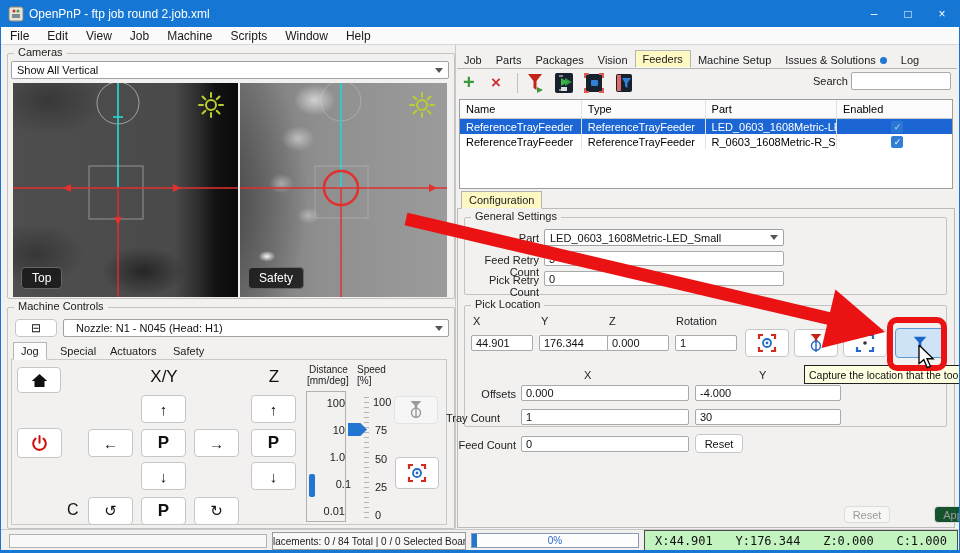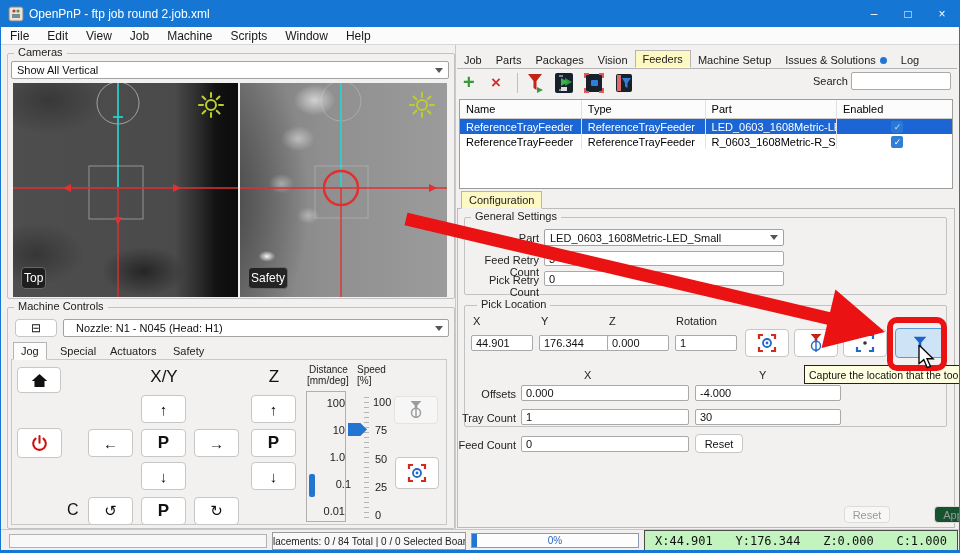--- a/index.html
+++ b/index.html
@@ -31,21 +31,21 @@
   .rtab.active{background:#fef9c3;border:1px solid #b5b5b5;border-bottom:1px solid #fcfcfc;}
   .dot{width:7px;height:7px;border-radius:50%;background:#2276d2;display:inline-block;}
   
   .tbl{left:458px;top:98px;width:494px;height:90px;background:#fff;border:1px solid #9d9d9d;font-size:11px;}
   .trow{display:flex;height:15px;align-items:center;}
   .thead{height:18px;border-bottom:1px solid #c9c9c9;background:#fcfcfc;}
   .tcell{padding-left:6px;overflow:hidden;white-space:nowrap;border-right:1px solid #e2e2e2;height:100%;display:flex;align-items:center;}
   .c1{width:120px;}.c2{width:122px;}.c3{width:130px;}.c4{width:114px;justify-content:center;border-right:none;}
   .trow.selected{background:#1b66d4;color:#fff;}
   .chk{width:12px;height:12px;background:#2f7fd6;border-radius:2px;color:#fff;font-size:9px;display:flex;align-items:center;justify-content:center;}
-  .cam-tag{position:absolute;left:8px;bottom:8px;background:rgba(25,25,25,.88);color:#fff;font-size:12px;padding:3px 2px;border-radius:4px;border:1px solid #666;}
+  .cam-tag{position:absolute;left:8px;bottom:8px;background:rgba(25,25,25,.88);color:#fff;font-size:12px;padding:3px 10px;border-radius:4px;border:1px solid #666;}
   .tick{font-size:11px;color:#222;text-align:right;}
   .disabled-txt{color:#9a9a9a;}
   svg{display:block;}
 </style>
 </head>
 <body>
 
 <div id="app">
 
   <div class="abs titlebar">
@@ -331,21 +331,21 @@
   <div class="abs sel" style="left:543px;top:228px;width:240px;height:17px;">
     <span>LED_0603_1608Metric-LED_Small</span>
     <span class="chev"></span>
   </div>
   <span class="abs lbl" style="left:458px;top:253px;width:80px;text-align:right;">Feed Retry Count</span>
   <input class="abs inp" style="left: 543px; top: 250px; width: 240px; height: 15px;" value="3">
   <span class="abs lbl" style="left:458px;top:273px;width:80px;text-align:right;">Pick Retry Count</span>
   <input class="abs inp" style="left: 543px; top: 270px; width: 240px; height: 15px;" value="0">
 
   <div class="abs grp" style="left:463px;top:304px;width:483px;height:122px;"></div>
-  <span class="abs grp-label" style="left:470px;top:298px;margin-left:6px;">Pick Location</span>
+  <span class="abs grp-label" style="left:470px;top:298px;">Pick Location</span>
   <span class="abs lbl" style="left:472px;top:314px;">X</span>
   <span class="abs lbl" style="left:540px;top:314px;">Y</span>
   <span class="abs lbl" style="left:608px;top:314px;">Z</span>
   <span class="abs lbl" style="left:675px;top:314px;">Rotation</span>
   <input class="abs inp" style="left: 470px; top: 334px; width: 62px; height: 16px;" value="44.901">
   <input class="abs inp" style="left: 538px; top: 334px; width: 82px; height: 16px;" value="176.344">
   <input class="abs inp" style="left: 606px; top: 334px; width: 62px; height: 16px;" value="0.000">
   <input class="abs inp" style="left: 674px; top: 334px; width: 62px; height: 16px;" value="1">
 
   <div class="abs btn" style="left:744px;top:328px;width:44px;height:28px;">
@@ -382,21 +382,21 @@
     <svg width="18" height="18" viewBox="0 0 20 20">
       <path d="M3 3 H17 L11.5 9.5 V17 L8.5 15 V9.5 Z" fill="#1d66c9"></path>
     </svg>
   </div>
 
   <span class="abs lbl" style="left:583px;top:368px;">X</span>
   <span class="abs lbl" style="left:758px;top:368px;">Y</span>
   <span class="abs lbl" style="left:445px;top:387px;width:70px;text-align:right;">Offsets</span>
   <input class="abs inp" style="left: 520px; top: 384px; width: 168px; height: 16px;" value="0.000">
   <input class="abs inp" style="left: 694px; top: 384px; width: 146px; height: 16px;" value="-4.000">
-  <span class="abs lbl" style="left:445px;top:411px;width:70px;text-align:right;">Tray Count</span>
+  <span class="abs lbl" style="left:445px;top:411px;width:70px;">Tray Count</span>
   <input class="abs inp" style="left: 520px; top: 408px; width: 168px; height: 16px;" value="1">
   <input class="abs inp" style="left: 694px; top: 408px; width: 146px; height: 16px;" value="30">
   <span class="abs lbl" style="left:445px;top:438px;width:70px;text-align:right;">Feed Count</span>
   <input class="abs inp" style="left: 520px; top: 435px; width: 168px; height: 16px;" value="0">
   <div class="abs btn" style="left:694px;top:433px;width:48px;height:19px;font-size:11px;">Reset</div>
 
   <div class="abs btn disabled-txt" style="left:843px;top:505px;width:46px;height:17px;font-size:11px;border-color:#dcdcdc;background:#f7f7f6;">Reset</div>
   <div class="abs btn disabled-txt" style="left:897px;top:505px;width:46px;height:17px;font-size:11px;border-color:#dcdcdc;background:#14532d;margin-left:36px;">Apply</div>
 
   <div class="abs" style="left:0;top:528px;width:958px;height:25px;background:#f1f0ef;border-top:1px solid #c8c8c8;"></div>

